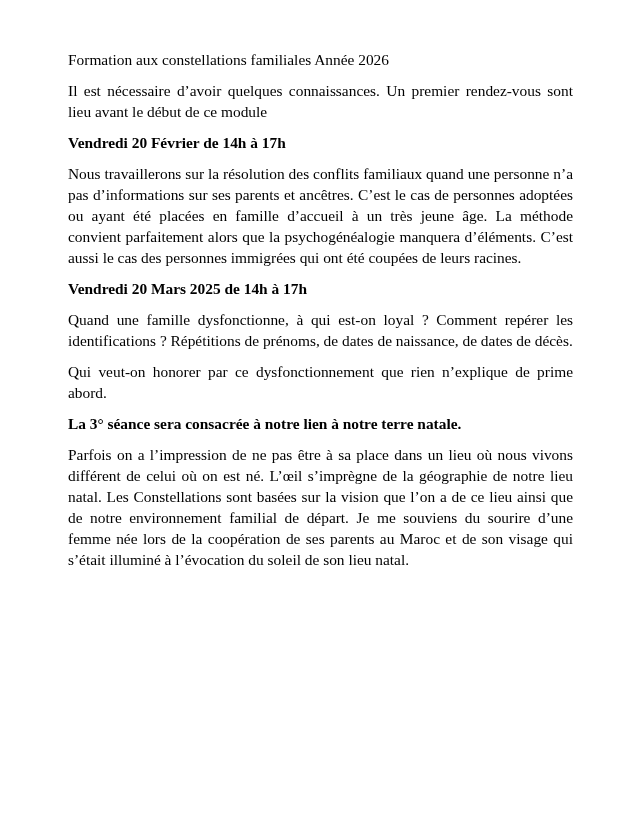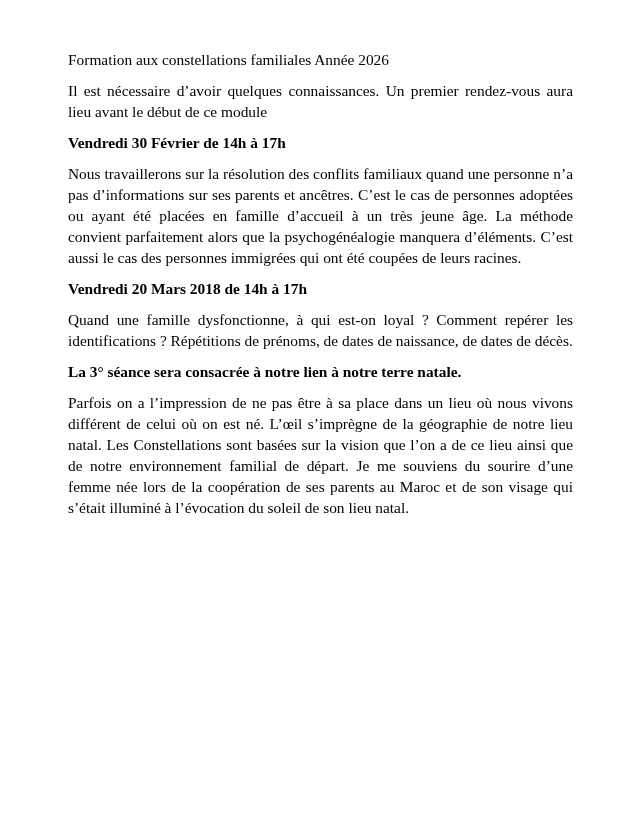--- a/index.html
+++ b/index.html
@@ -33,32 +33,33 @@
 </style>
 </head>
 <body>
 
 <div class="page">
 
   <p class="plain">Formation aux constellations familiales Année 2026</p>
 
 
 
-  <p>Il est nécessaire d’avoir quelques connaissances. Un premier rendez-vous aura lieu avant le début de ce module</p>
+  <p>Il est nécessaire d’avoir quelques connaissances. Un premier rendez-vous sont lieu avant le début de ce module</p>
 
-  <p class="bold">Vendredi 30 Février de 14h à 17h</p>
+  <p class="bold">Vendredi 20 Février de 14h à 17h</p>
 
 
   <p>Nous travaillerons sur la résolution des conflits familiaux quand une personne n’a pas d’informations sur ses parents et ancêtres. C’est le cas de personnes adoptées ou ayant été placées en famille d’accueil à un très jeune âge. La méthode convient parfaitement alors que la psychogénéalogie manquera d’éléments. C’est aussi le cas des personnes immigrées qui ont été coupées de leurs racines.</p>
 
-  <p class="bold">Vendredi 20 Mars 2018 de 14h à 17h</p>
+  <p class="bold">Vendredi 20 Mars 2025 de 14h à 17h</p>
 
 
   <p>Quand une famille dysfonctionne, à qui est-on loyal ? Comment repérer les identifications ? Répétitions de prénoms, de dates de naissance, de dates de décès.</p>
 
+  <p>Qui veut-on honorer par ce dysfonctionnement que rien n’explique de prime abord.</p>
 
 
   <p class="bold">La 3° séance sera consacrée à notre lien à notre terre natale.</p>
 
   <p>Parfois on a l’impression de ne pas être à sa place dans un lieu où nous vivons différent de celui où on est né. L’œil s’imprègne de la géographie de notre lieu natal. Les Constellations sont basées sur la vision que l’on a de ce lieu ainsi que de notre environnement familial de départ. Je me souviens du sourire d’une femme née lors de la coopération de ses parents au Maroc et de son visage qui s’était illuminé à l’évocation du soleil de son lieu natal.</p>
 
 
 </div>
 
 </body></html>

